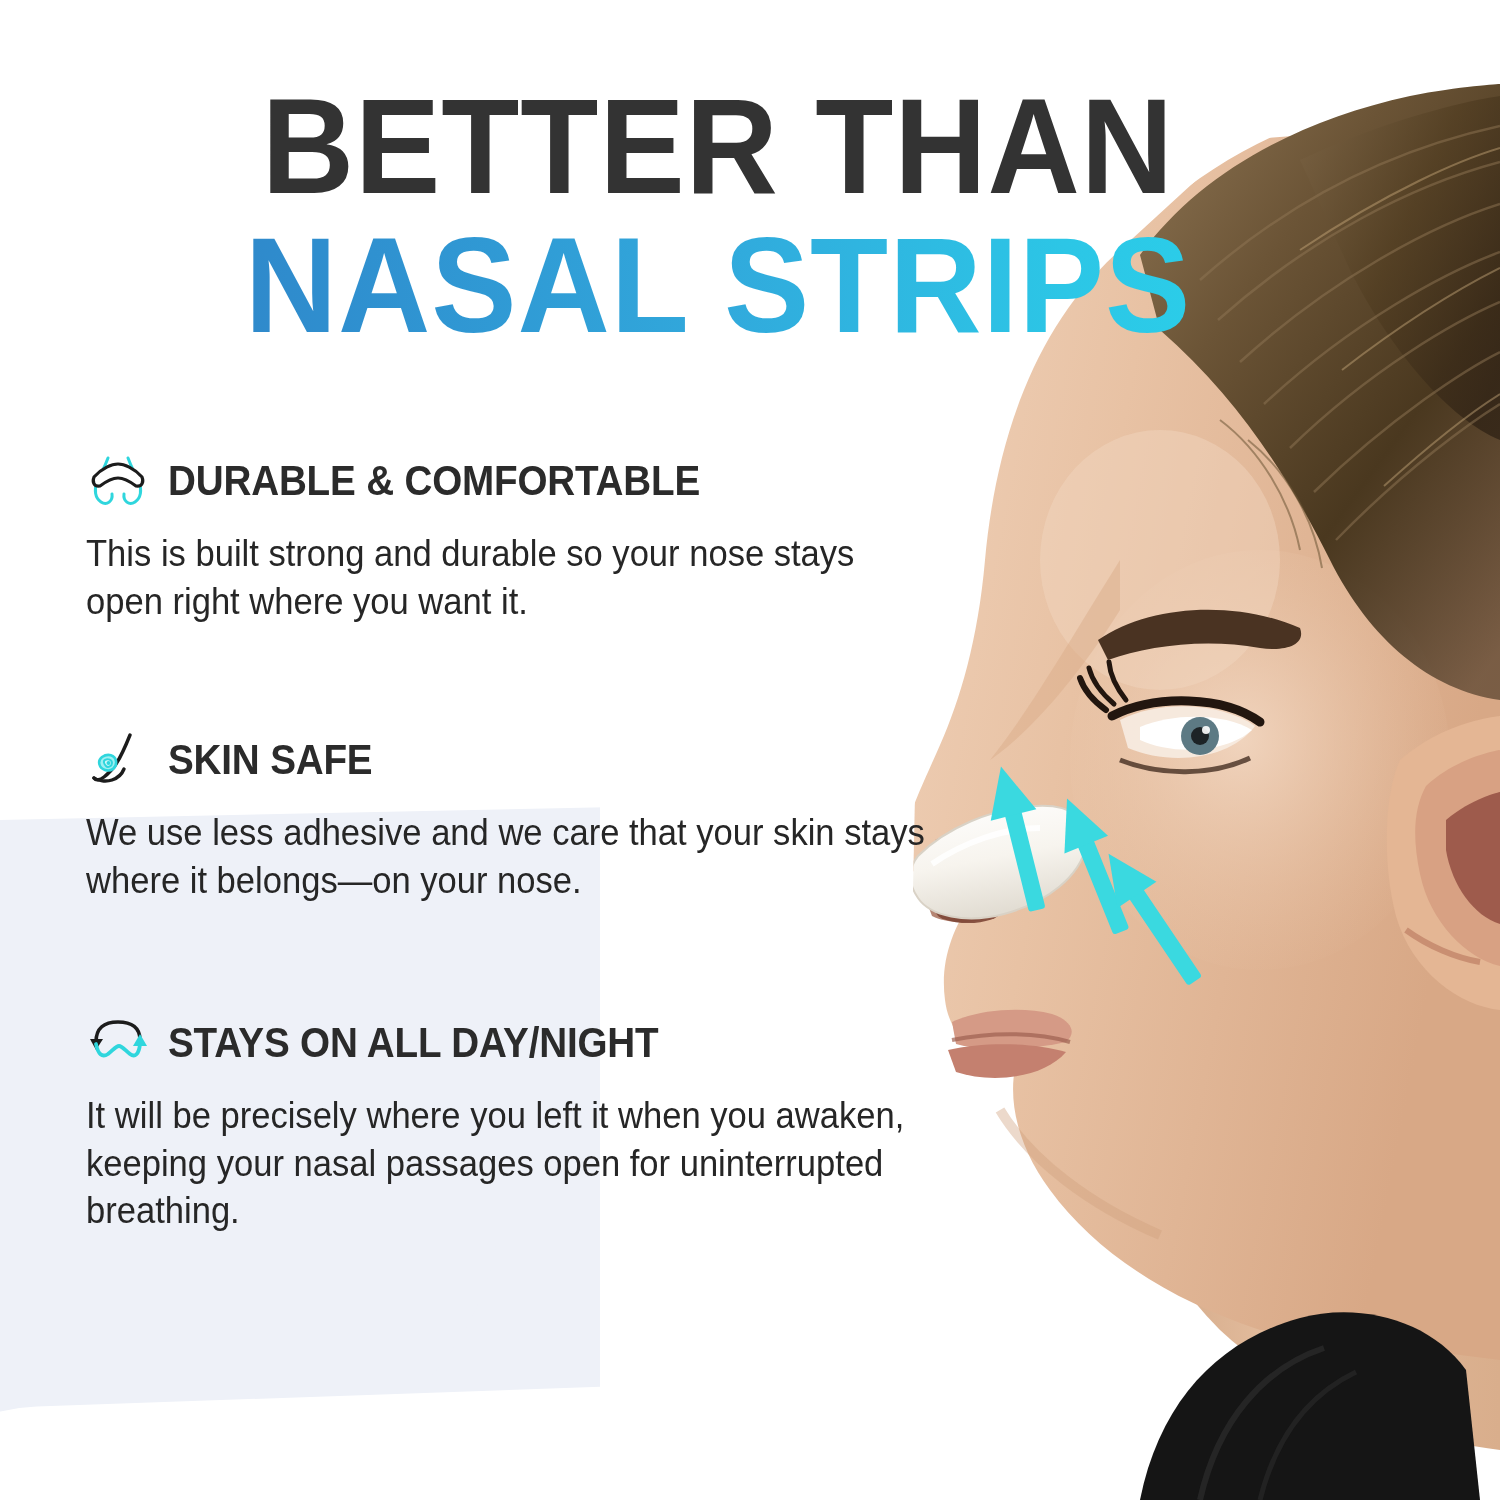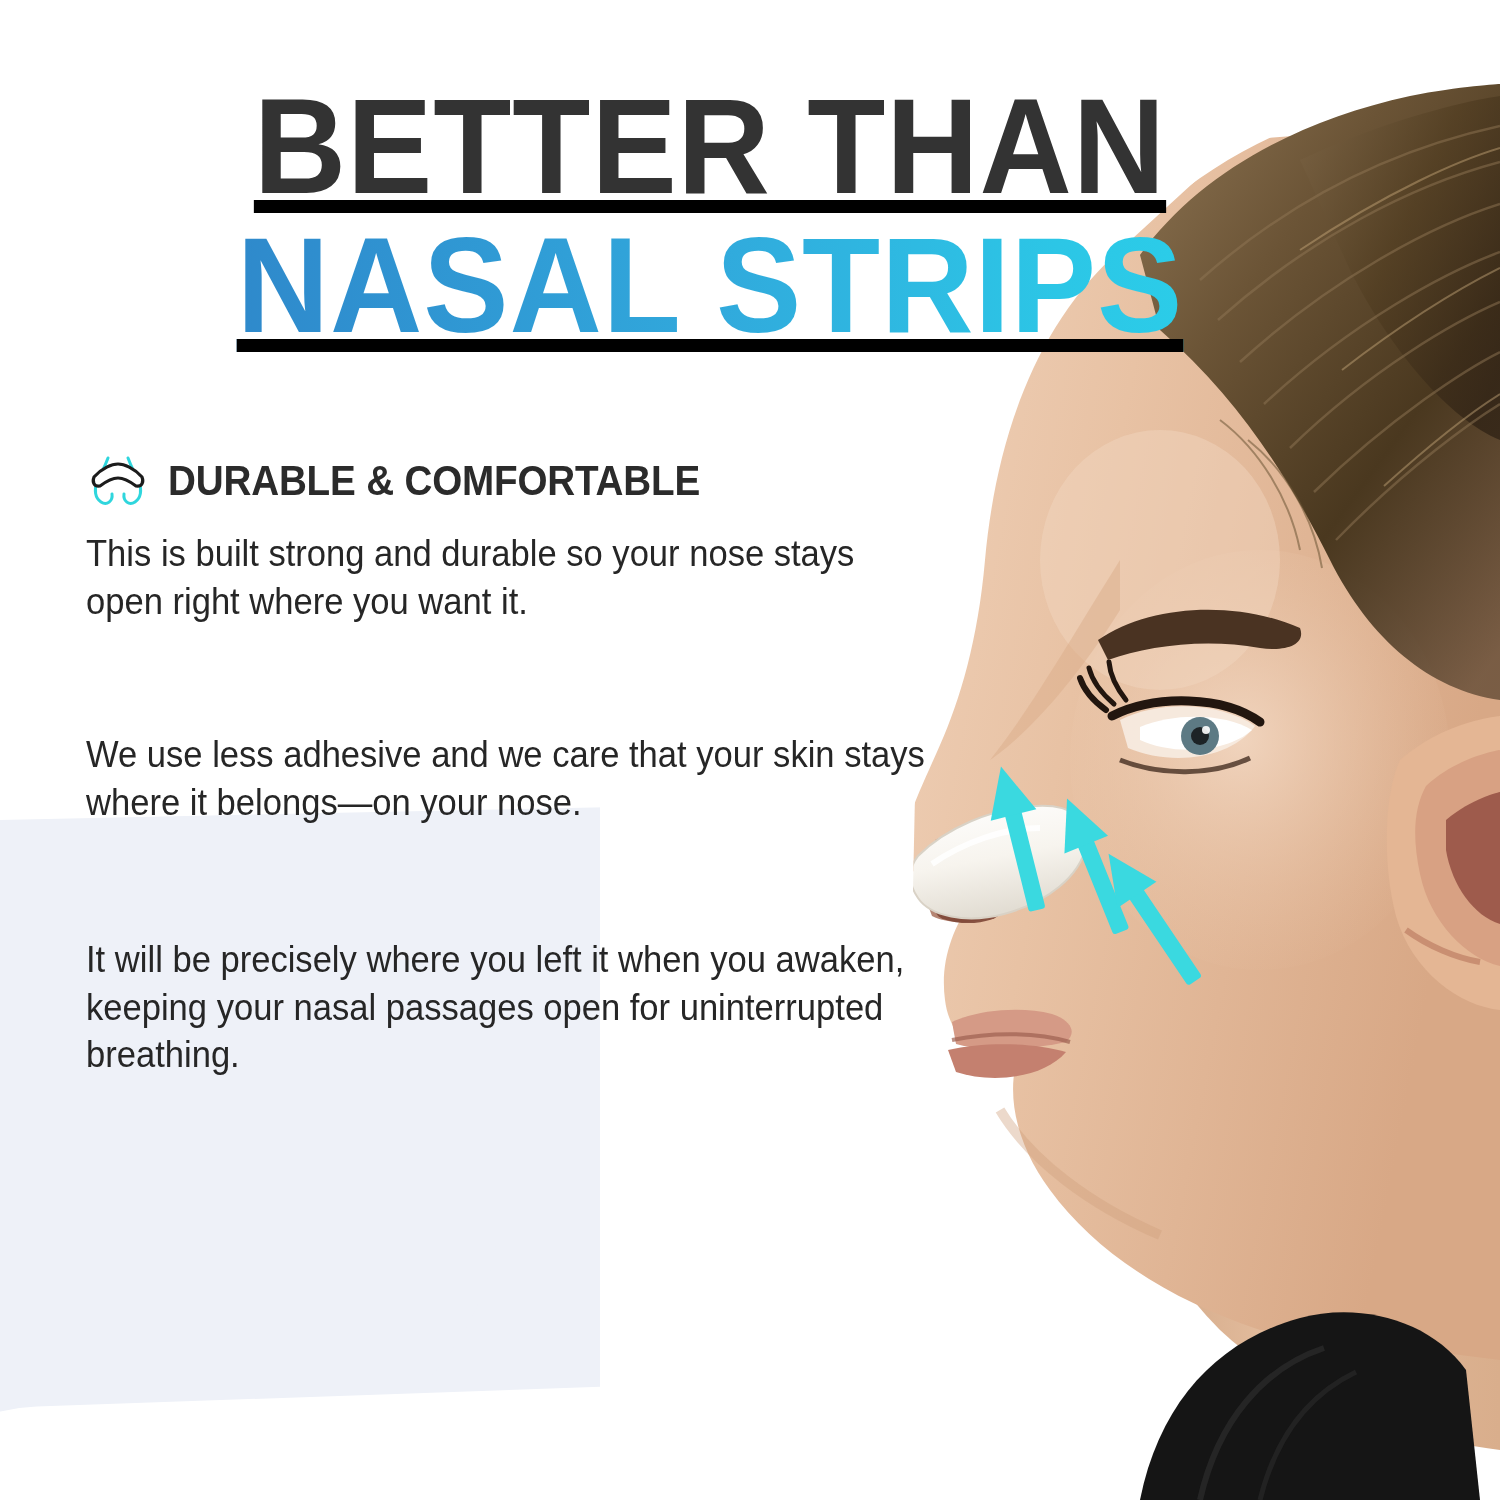--- a/index.html
+++ b/index.html
@@ -31,21 +31,21 @@
   .bg-white-bottom {
     position:absolute; left:-140px; top:1390px; width:1300px; height:200px;
     background:#ffffff; border-radius:180px 0 0 0; transform:rotate(-2deg); z-index:3;
   }
 
   
   .photo { position:absolute; right:0; top:0; width:900px; height:1500px; z-index:4; }
   .photo svg { display:block; width:900px; height:1500px; }
 
   
-  .headline { position:absolute; left:0; top:82px; width:1420px; z-index:9; text-align:center;text-decoration:underline; }
+  .headline { position:absolute; left:8px; top:82px; width:1420px; z-index:9; text-align:center; }
   .hl-line1 {
     font-size:136px; line-height:0.95; font-weight:bold; color:#333333;
     letter-spacing:1px; transform:scaleX(0.94); transform-origin:center;
     white-space:nowrap;
   }
   .hl-line2 {
     font-size:136px; line-height:1.0; font-weight:bold;
     letter-spacing:1px; margin-top:6px; white-space:nowrap;
     transform:scaleX(0.94); transform-origin:center;
     background:linear-gradient(90deg,#2f7fc4 0%,#2f8fcf 22%,#31a9dc 50%,#2cc6e6 76%,#2ad6ec 100%);
@@ -257,24 +257,49 @@
                      C 58 30 56 35 50 34 C 42 28 36 26 32 26 C 28 26 22 28 14 34
                      C 8 35 6 30 8 25 Z" fill="#ffffff" stroke="#1c1c1c" stroke-width="3.2" stroke-linejoin="round"></path>
           </svg>
         </span>
         <span class="f-title">DURABLE &amp; COMFORTABLE</span>
       </div>
       <div class="f-body">This is built strong and durable so your nose stays open right where you want it.</div>
     </div>
 
     <div class="feature f2">
+      <div class="f-head">
+        <span class="f-icon">
+          <svg width="64" height="58" viewBox="0 0 64 58" xmlns="http://www.w3.org/2000/svg">
+            <path d="M 44 4 C 40 14 36 24 30 33 C 26 39 22 43 18 46
+                     C 14 49 10 50 8 47" fill="none" stroke="#1c1c1c" stroke-width="3.4" stroke-linecap="round"></path>
+            <path d="M 8 47 C 12 50 20 51 26 49 C 32 47 36 43 38 38" fill="none" stroke="#1c1c1c" stroke-width="3.4" stroke-linecap="round"></path>
+            <path d="M 16 26 C 22 22 29 24 30 30 C 31 37 25 41 19 39 C 13 37 11 30 16 26 Z" fill="#9ff0f2" stroke="#2fd6dd" stroke-width="2.6"></path>
+            <path d="M 19 29 C 22 27 26 29 26 32 C 26 35 22 37 20 35 C 18 33 17 30 19 29 Z" fill="#d9fafb" stroke="#2fd6dd" stroke-width="2"></path>
+            <circle cx="22.5" cy="32" r="2" fill="#2fd6dd"></circle>
+          </svg>
+        </span>
+        <span class="f-title">SKIN SAFE</span>
+      </div>
       <div class="f-body">We use less adhesive and we care that your skin stays where it belongs—on your nose.</div>
     </div>
 
     <div class="feature f3">
+      <div class="f-head">
+        <span class="f-icon">
+          <svg width="64" height="58" viewBox="0 0 64 58" xmlns="http://www.w3.org/2000/svg">
+            <path d="M 10 28 C 10 14 18 8 32 8 C 46 8 54 14 54 26" fill="none" stroke="#1c1c1c" stroke-width="3.6" stroke-linecap="round"></path>
+            <path d="M 10 36 L 4 25 L 17 25 Z" fill="#1c1c1c"></path>
+            <path d="M 10 30 C 12 40 16 44 22 40 C 27 36 30 32 33 32
+                     C 36 32 39 36 44 40 C 49 44 53 40 54 30" fill="none" stroke="#2fd6dd" stroke-width="3.8" stroke-linecap="round" stroke-linejoin="round"></path>
+            <path d="M 54 20 L 61 32 L 47 32 Z" fill="#2fd6dd"></path>
+          </svg>
+        </span>
+        <span class="f-title">STAYS ON ALL DAY/NIGHT</span>
+      </div>
       <div class="f-body">
         <b>It</b><span> will be precisely where you left it when you awaken, keeping your nasal passages open for uninterrupted breathing.</span>
       </div>
     </div>
 
   </div>
 
 </div>
 
 </body></html>

